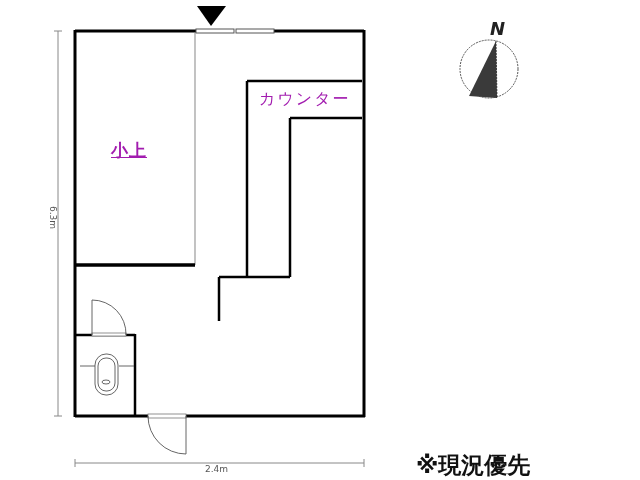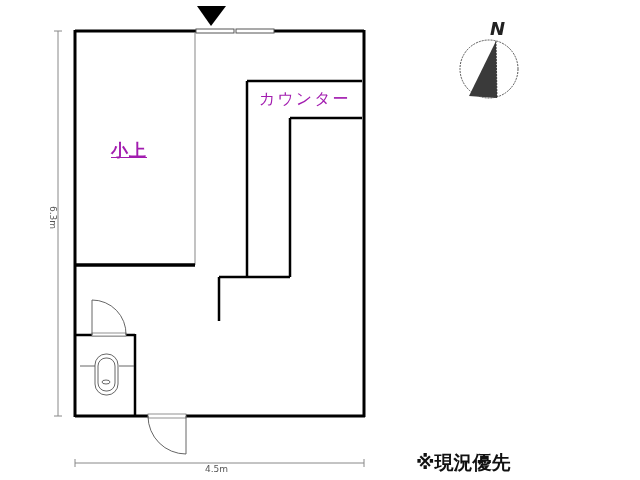--- a/index.html
+++ b/index.html
@@ -2,21 +2,21 @@
 <html><head>
   <meta charset="utf-8">
   <style>
     html, body { margin: 0; padding: 0; background: #ffffff; }
     body { width: 640px; height: 480px; position: relative; overflow: hidden;
            font-family: "DejaVu Sans", "Liberation Sans", sans-serif; }
     #plan { position: absolute; left: 0; top: 0; }
     .room-label { position: absolute; color: #a21caf; font-weight: bold; font-size: 17px; letter-spacing: 1px; white-space: nowrap; }
     .dim-label { position: absolute; color: #555; font-size: 9px; white-space: nowrap; }
     .dim-vertical { transform: rotate(90deg); transform-origin: left top; }
-    .note { position: absolute; left: 416px; top: 450px; font-size: 19px; font-weight: bold; color: #111; white-space: nowrap; letter-spacing: 0px; }
+    .note { position: absolute; left: 416px; top: 450px; font-size: 23px; font-weight: bold; color: #111; white-space: nowrap; letter-spacing: 0px; }
     .compass-n { position: absolute; left: 490px; top: 18px; font-size: 18px; font-weight: bold; font-style: italic; color: #222; }
   </style>
 </head>
 <body>
 
 <svg id="plan" width="640" height="480" viewBox="0 0 640 480" xmlns="http://www.w3.org/2000/svg">
 
   <polygon points="197,6 226,6 211,26" fill="#000"></polygon>
 
   <g stroke="#000" stroke-width="3" fill="none">
@@ -82,17 +82,17 @@
     <circle cx="489" cy="69" r="29" fill="#fff" stroke="#555" stroke-width="1" stroke-dasharray="2,1"></circle>
     <polygon points="496,41 469,96 497,98" fill="#3a3a3a"></polygon>
     <line x1="496" y1="41" x2="497" y2="98" stroke="#222" stroke-width="0.8" stroke-dasharray="2,1"></line>
   </g>
 </svg>
 
 <div class="room-label" style="left:111px; top:139px;text-decoration:underline;">小上</div>
 <div class="room-label" style="left:259px; top:89px; font-size:16px; font-weight:normal; letter-spacing:2px;">カウンター</div>
 
 <div class="dim-label dim-vertical" style="left:58px; top:206px;">6.3m</div>
-<div class="dim-label" style="left:205px; top:464px;">4.5m</div>
+<div class="dim-label" style="left:205px; top:464px;">2.4m</div>
 
 <div class="compass-n">N</div>
 
 <div class="note">※現況優先</div>
 
 </body></html>

